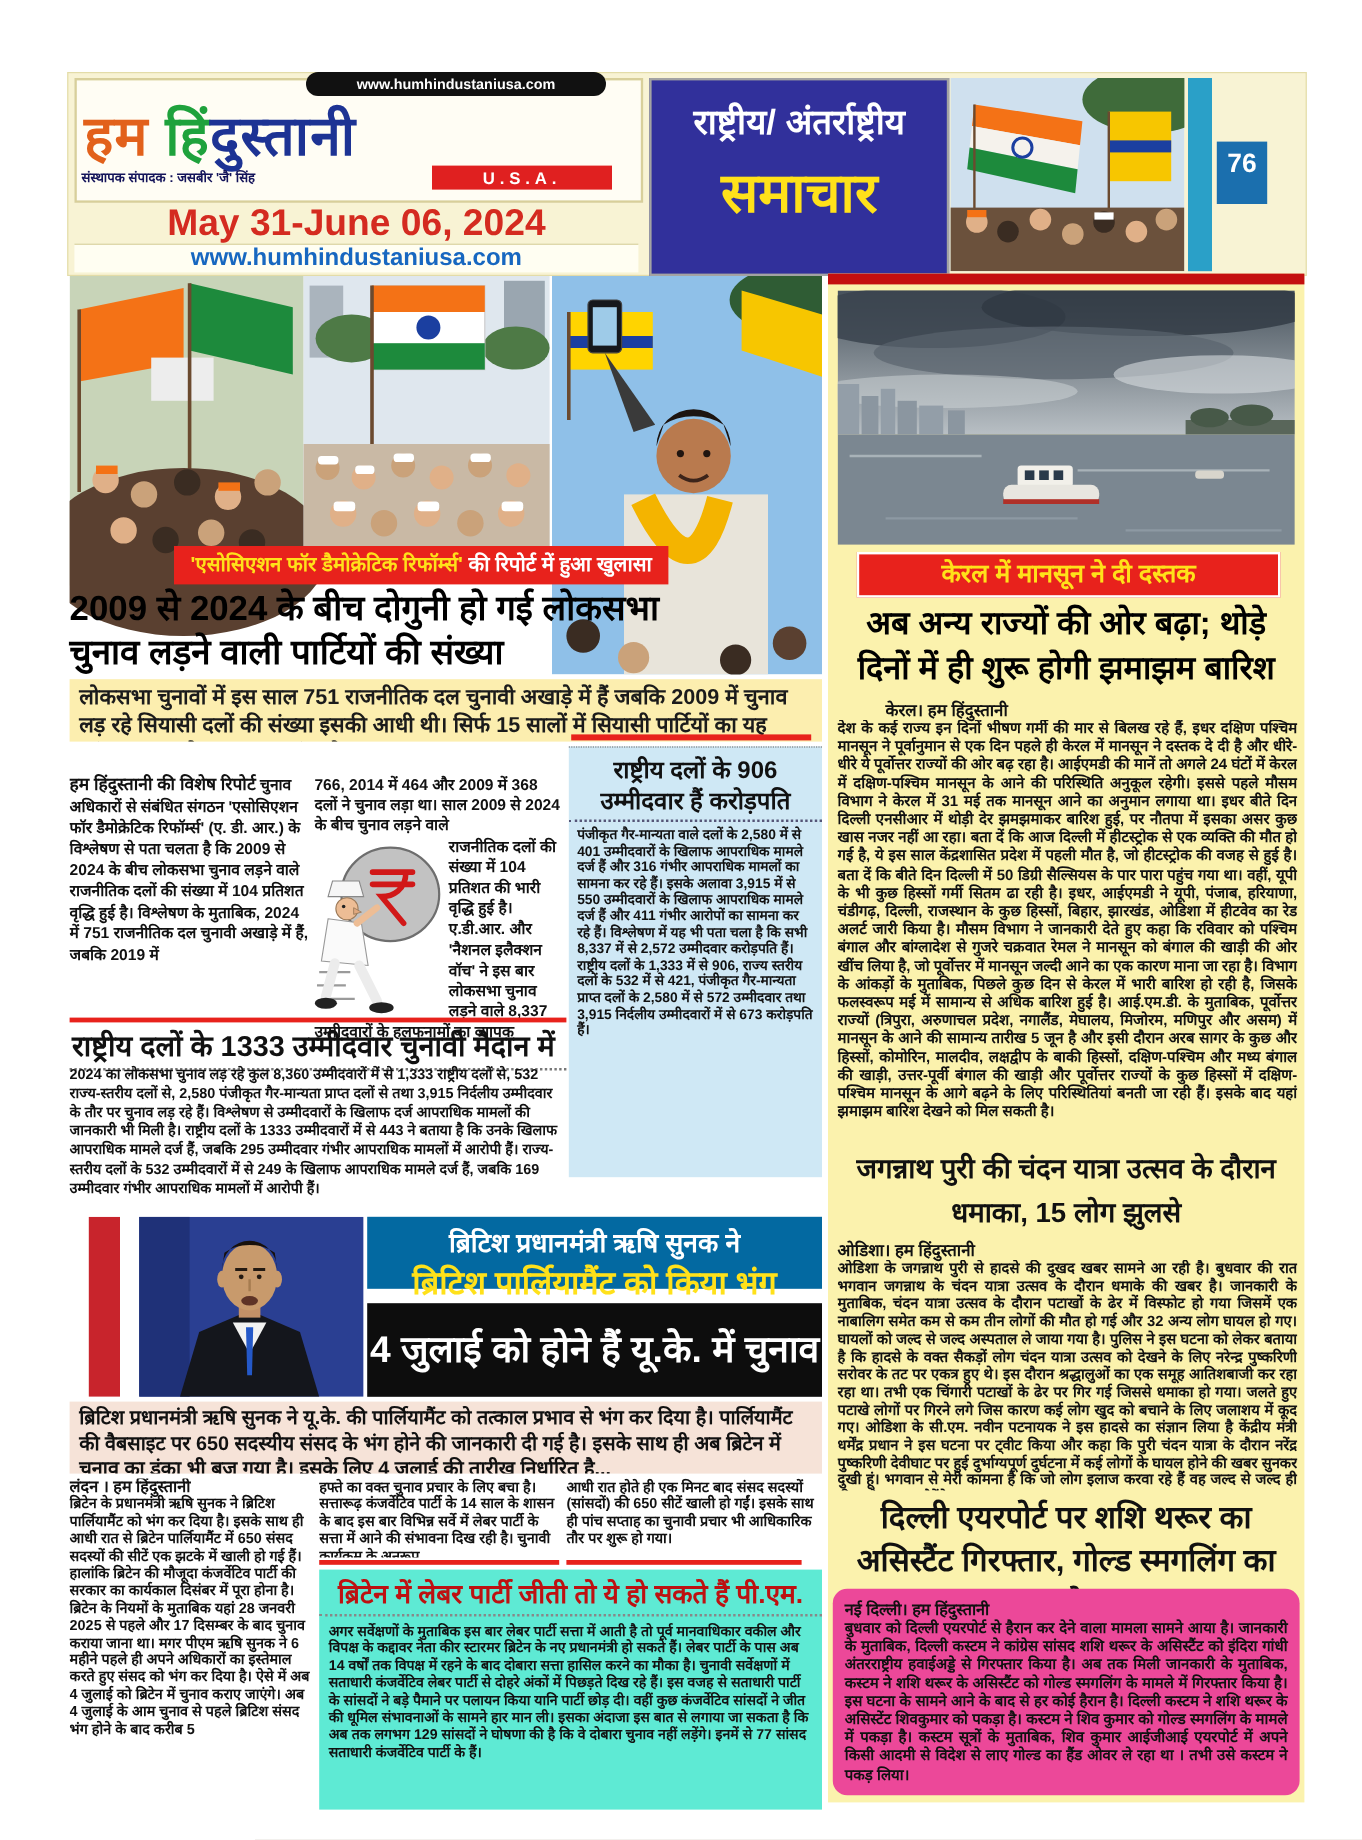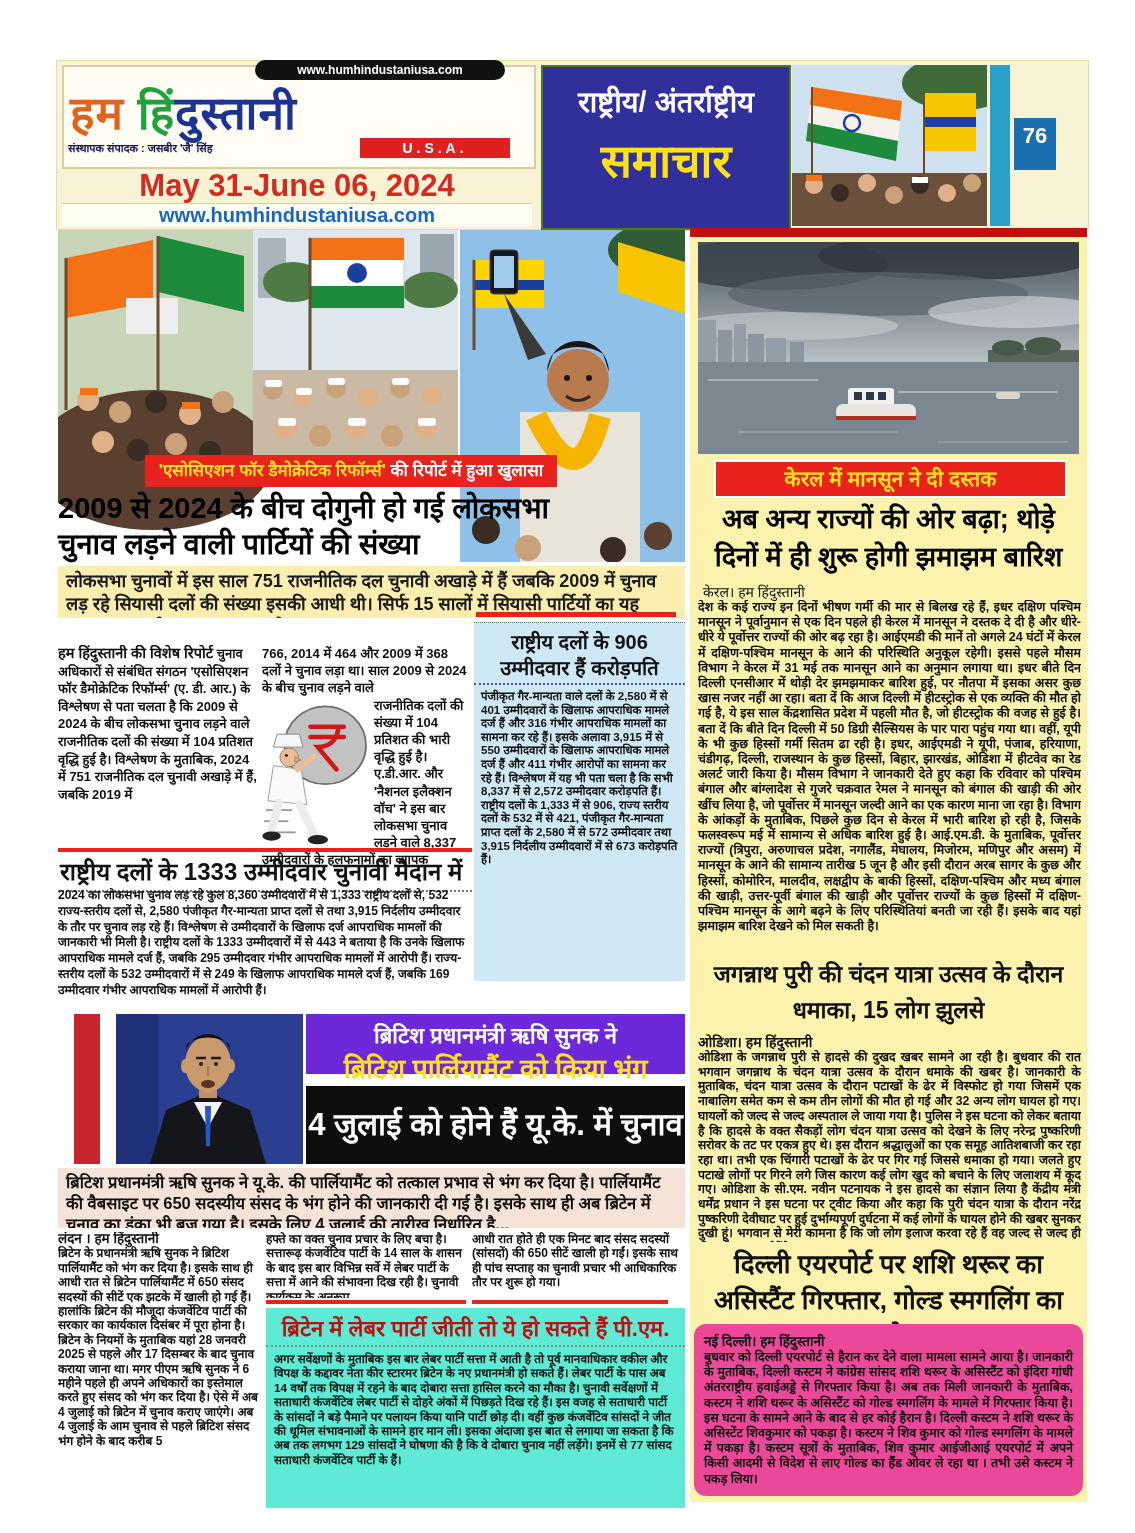--- a/index.html
+++ b/index.html
@@ -12,21 +12,21 @@
   .url-pill{left:255px;top:60px;width:250px;height:20px;background:#111;color:#fff;border-radius:10px;
             font-size:12px;font-weight:bold;text-align:center;line-height:20px;}
   .mast-title{left:70px;top:80px;width:455px;font-size:46px;font-weight:bold;letter-spacing:1px;white-space:nowrap;}
   .mast-t1{color:#e2611b;} .mast-t2{color:#1fa23c;} .mast-t3{color:#1d3394;}
   .founder{left:68px;top:140px;font-size:11px;font-weight:bold;color:#14145a;}
   .usa-bar{left:360px;top:138px;width:150px;height:20px;background:#e02020;color:#fff;font-weight:bold;
            font-size:14px;text-align:center;line-height:20px;letter-spacing:4px;}
   .date-line{left:62px;top:168px;width:470px;font-size:31px;font-weight:bold;color:#d42b20;text-align:center;}
   .site-line{left:62px;top:203px;width:470px;font-size:20px;font-weight:bold;color:#1767c0;text-align:center;
              background:#fffef2;border-top:1px solid #d8cf9a;}
-  .section-box{left:541px;top:65px;width:246px;height:161px;background:#31309b;border:2px solid #4d7c0f;
+  .section-box{left:541px;top:65px;width:246px;height:161px;background:#31309b;border:2px solid #a3a3a3;
                text-align:center;}
   .section-l1{margin-top:14px;color:#fff;font-size:29px;font-weight:bold;}
   .section-l2{margin-top:8px;color:#ffe11a;font-size:46px;font-weight:bold;}
   .header-photo{left:792px;top:65px;width:195px;height:161px;}
   .teal-bar{left:990px;top:65px;width:20px;height:161px;background:#2aa0c8;}
   .page-badge{left:1014px;top:118px;width:42px;height:52px;background:#1b6fae;color:#fff;font-size:22px;
               font-weight:bold;text-align:center;line-height:36px;}
   
   .collage{left:58px;top:230px;width:627px;height:332px;}
   .kicker-strip{left:145px;top:455px;width:412px;height:32px;background:#e8221c;text-align:center;
@@ -44,21 +44,21 @@
            padding:0;overflow:hidden;}
   .bluebox .ttl{padding:6px 6px 2px 6px;text-align:center;font-size:20px;line-height:26px;font-weight:bold;
                 border-bottom:2px dotted #557;}
   .bluebox .bd{padding:5px 7px;font-size:11.5px;line-height:13.6px;font-weight:600;}
   .redrule906{left:476px;top:612px;width:200px;height:5px;background:#e8221c;}
   .head1333{left:58px;top:848px;width:412px;border-top:4px solid #e8221c;border-bottom:2px dotted #777;
             font-size:24px;font-weight:bold;padding:2px 0 3px 2px;}
   .para1333{left:58px;top:888px;width:412px;height:122px;font-size:12px;line-height:15.8px;font-weight:600;overflow:hidden;}
   
   .sunak-photo{left:58px;top:1014px;width:245px;height:150px;}
-  .uk-redbox{left:306px;top:1014px;width:379px;height:60px;background:#6d28d9;text-align:center;}
+  .uk-redbox{left:306px;top:1014px;width:379px;height:60px;background:#0369a1;text-align:center;}
   .uk-redbox .l1{margin-top:5px;color:#fff;font-size:22px;font-weight:bold;}
   .uk-redbox .l2{color:#ffe11a;font-size:27px;font-weight:bold;}
   .uk-blackbox{left:306px;top:1086px;width:379px;height:78px;background:#0d0d0d;color:#fff;text-align:center;
                font-size:31px;font-weight:bold;line-height:78px;white-space:nowrap;overflow:hidden;}
   .uk-standfirst{left:58px;top:1168px;width:611px;height:52px;background:#f6e3d8;padding:4px 8px;
                  font-size:16.5px;line-height:21px;font-weight:bold;overflow:hidden;}
   .ukc1{left:58px;top:1232px;width:202px;height:274px;font-size:12px;line-height:14.4px;font-weight:600;overflow:hidden;}
   .ukc2{left:266px;top:1232px;width:202px;height:66px;font-size:12px;line-height:14.4px;font-weight:600;overflow:hidden;}
   .ukc3{left:472px;top:1232px;width:213px;height:66px;font-size:12px;line-height:14.4px;font-weight:600;overflow:hidden;}
   .byline{font-weight:bold;font-size:13.5px;}
@@ -69,21 +69,21 @@
                    border-bottom:2px dotted #888;}
   .labour-box .bd{padding:5px 8px;font-size:11.8px;line-height:14.4px;font-weight:600;}
   
   .right-bg{left:690px;top:228px;width:397px;height:1274px;background:#fbf2ad;}
   .right-redbar{left:690px;top:228px;width:397px;height:9px;background:#c40f0f;}
   .kerala-photo{left:698px;top:242px;width:381px;height:212px;}
   .kerala-kicker{left:714px;top:460px;width:349px;height:34px;background:#e8221c;border:2px solid #fff;
                  color:#ffe11a;font-size:21px;font-weight:bold;text-align:center;line-height:34px;}
   .kerala-head{left:698px;top:500px;width:381px;height:78px;font-size:27px;line-height:38px;font-weight:bold;
                text-align:center;color:#000;}
-  .kerala-byline{left:703px;top:582px;width:381px;font-size:14px;font-weight:normal;}
+  .kerala-byline{left:738px;top:582px;width:381px;font-size:14px;font-weight:bold;}
   .kerala-body{left:698px;top:600px;width:383px;height:352px;font-size:12.5px;line-height:15.2px;font-weight:600;
                overflow:hidden;text-align:justify;}
   .puri-head{left:698px;top:956px;width:381px;height:72px;font-size:23px;line-height:36px;font-weight:bold;
              text-align:center;}
   .puri-byline{left:698px;top:1032px;width:381px;font-size:14px;font-weight:bold;}
   .puri-body{left:698px;top:1050px;width:383px;height:192px;font-size:12.3px;line-height:14.7px;font-weight:600;
              overflow:hidden;text-align:justify;}
   .tharoor-head{left:698px;top:1246px;width:381px;height:72px;font-size:26px;line-height:36px;font-weight:bold;
                 text-align:center;}
   .tharoor-box{left:694px;top:1324px;width:369px;height:156px;background:#ec4899;border-radius:12px;

